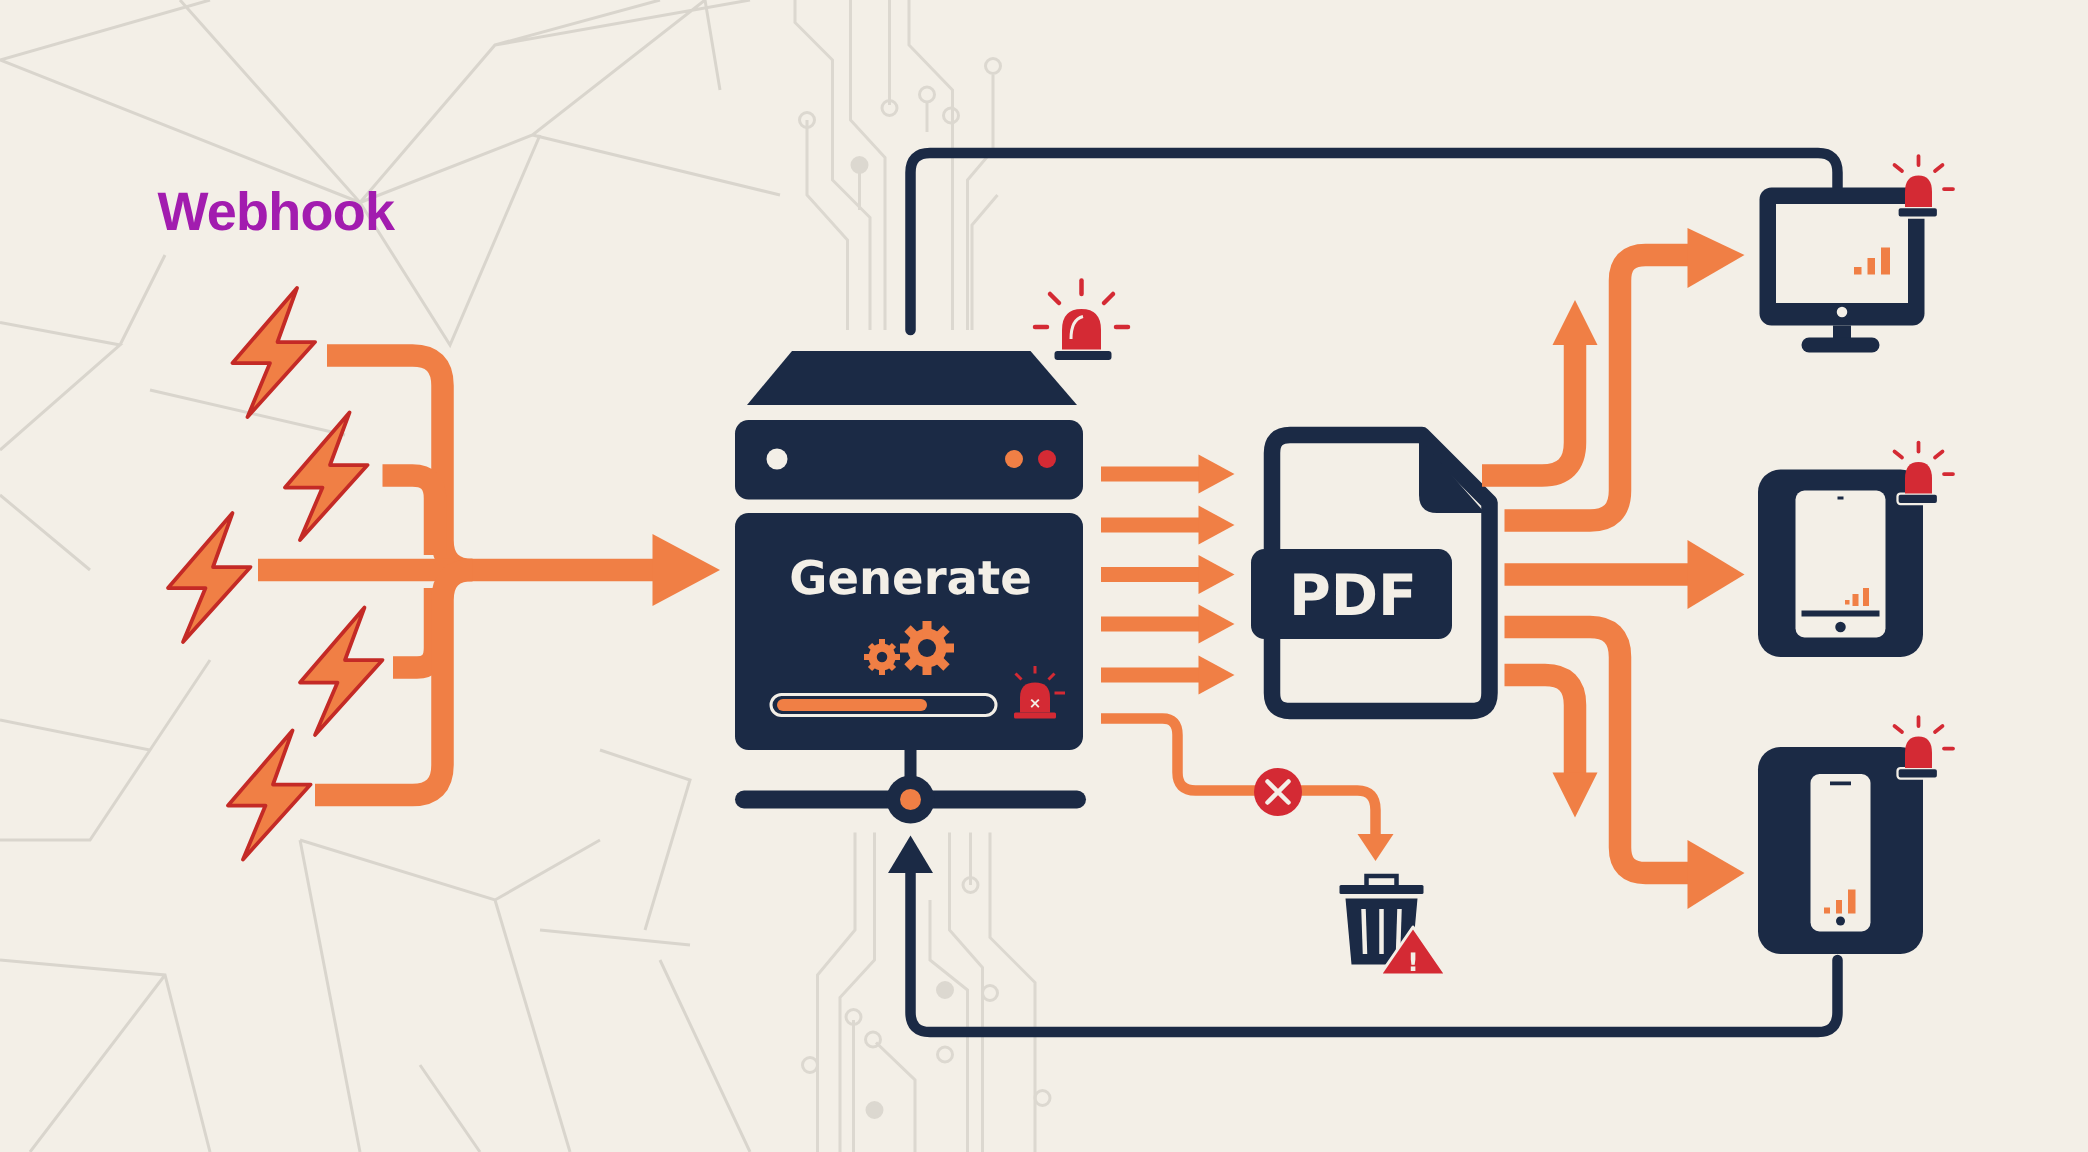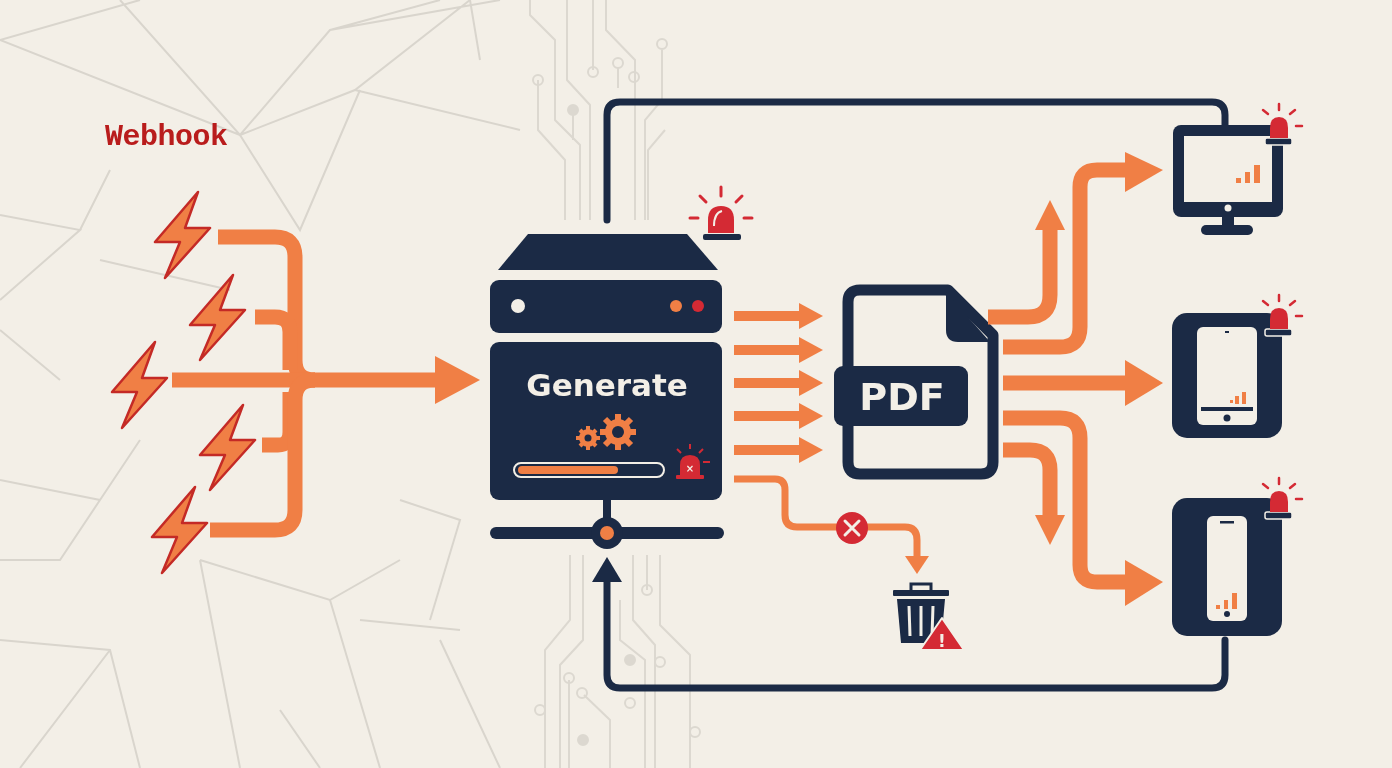--- a/index.html
+++ b/index.html
@@ -5,22 +5,22 @@
   html, body { margin: 0; padding: 0; }
   body {
     width: 1392px; height: 768px; overflow: hidden;
     background: #f3efe7;
     font-family: "Liberation Sans", sans-serif;
     position: relative;
   }
   .canvas { position: absolute; left: 0; top: 0; width: 1392px; height: 768px; }
   .title {
     position: absolute; left: 105px; top: 120px;
-    font-family: Liberation Mono, monospace;
-    font-weight: bold; font-size: 30px; color: #b91c1c;
+    font-family: Liberation Sans, sans-serif;
+    font-weight: bold; font-size: 36px; color: #a21caf;
     letter-spacing: -0.5px;
   }
   .svg-text { font-family: "DejaVu Sans", sans-serif; font-weight: bold; }
 </style>
 </head>
 <body>
 
 <svg class="canvas" viewBox="0 0 1392 768" xmlns="http://www.w3.org/2000/svg">
   <defs>
     <marker id="ah-o" markerWidth="4" markerHeight="4" refX="2" refY="2" orient="auto" markerUnits="strokeWidth">

